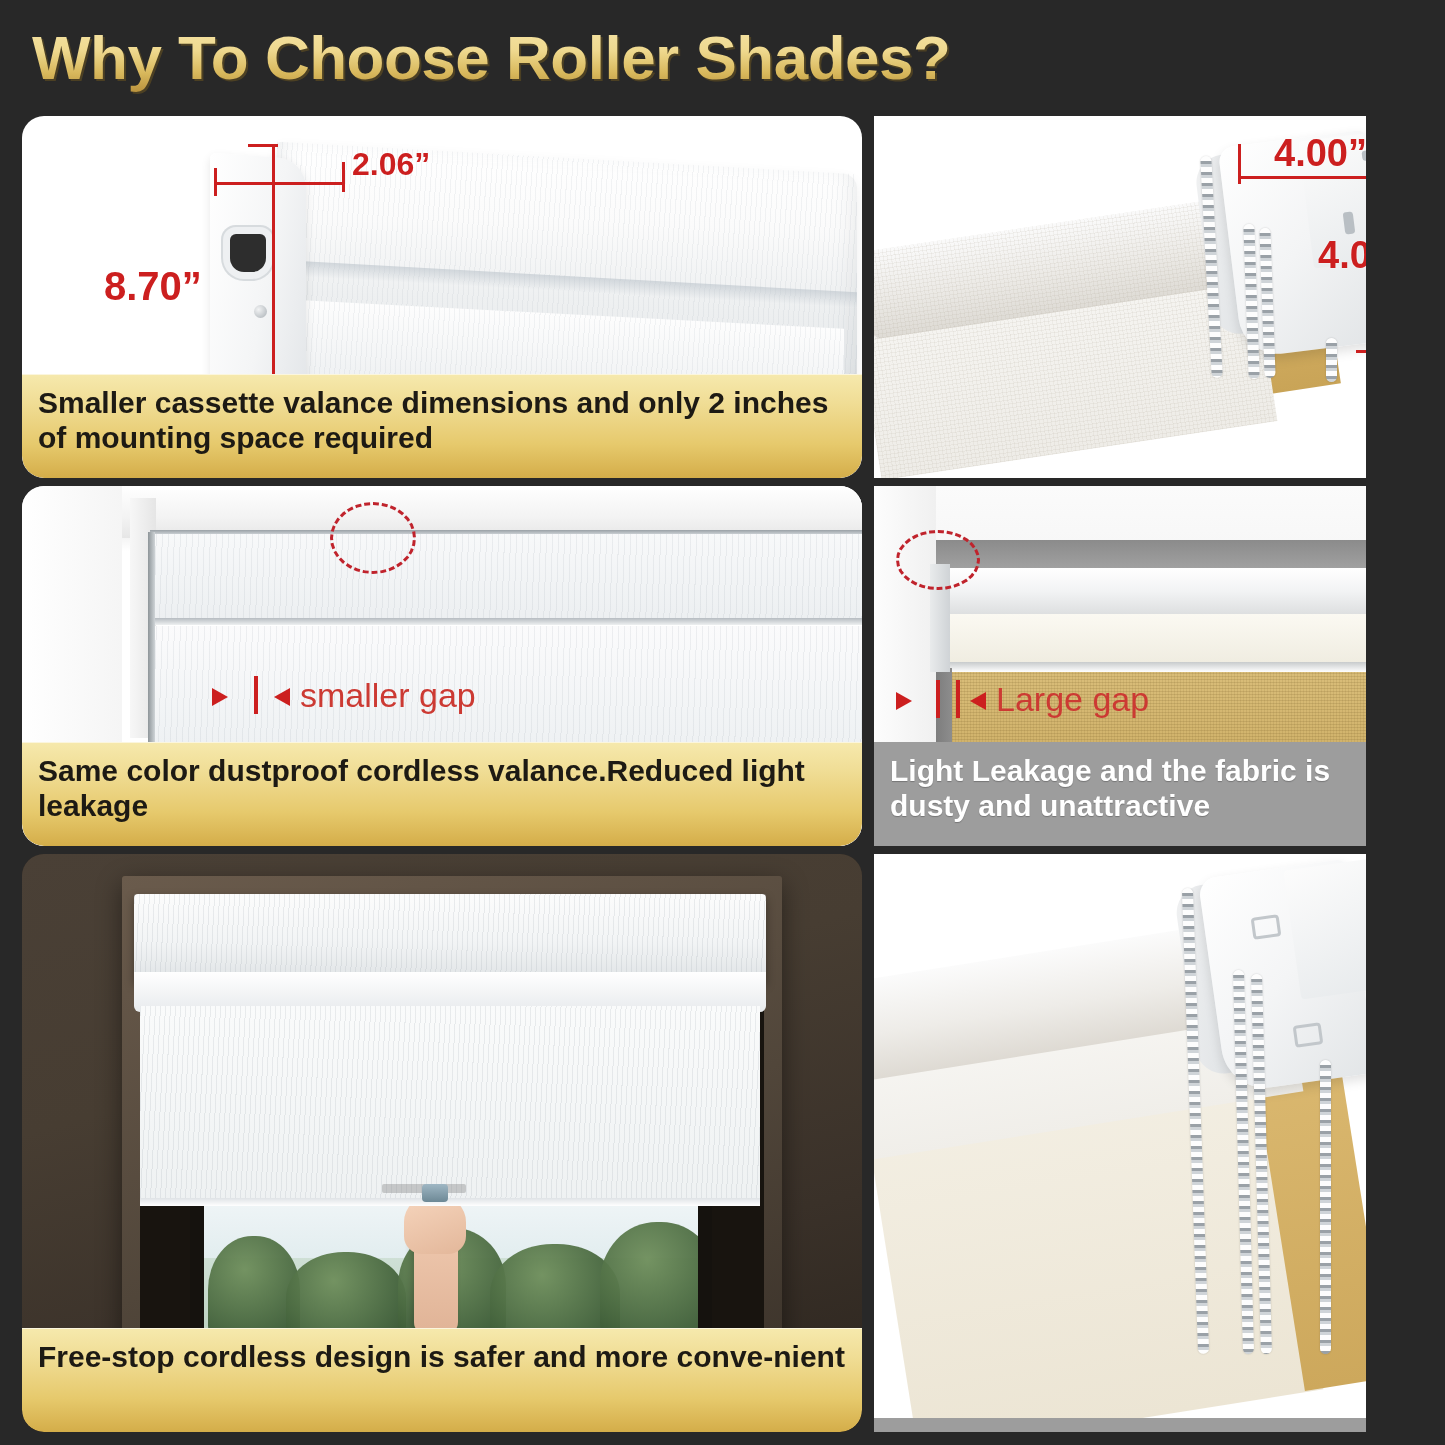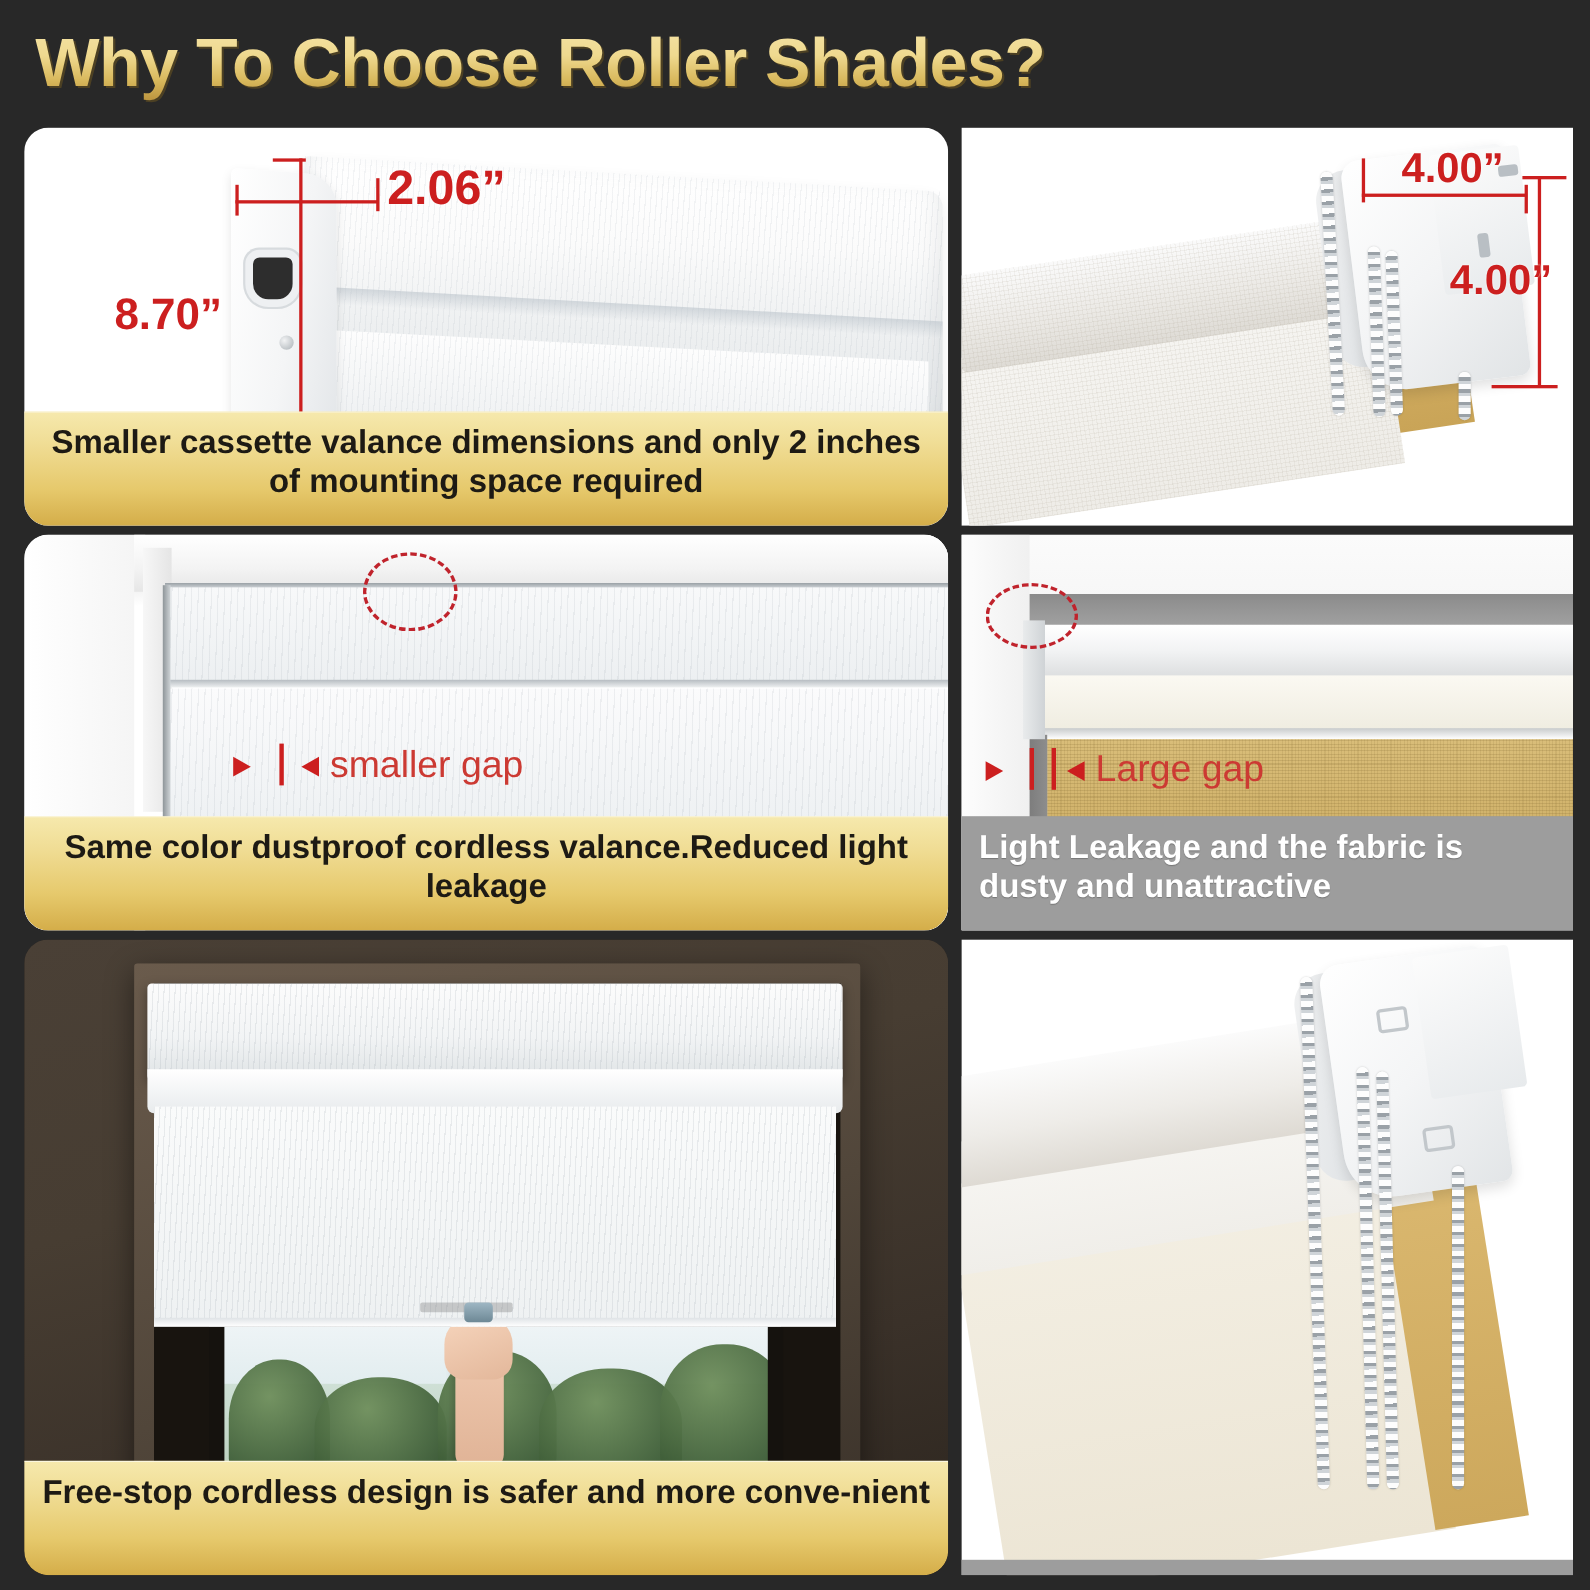--- a/index.html
+++ b/index.html
@@ -28,21 +28,21 @@
     color:#6b5520; opacity:.55; white-space:nowrap; z-index:-1;
   }
 
   
   .grid { position:absolute; left:0; top:106px; width:1445px; height:1339px; }
   .cell { position:absolute; overflow:hidden; }
 
   
   .c-l { left:22px; width:840px; border-radius:22px; }
   
-  .c-r { left:874px; width:556px; border-radius:0px; }
+  .c-r { left:874px; width:492px; border-radius:0px; }
 
   .r1 { top:10px;  height:362px; }
   .r2 { top:380px; height:360px; }
   .r3 { top:748px; height:578px; }
 
   .photo { position:absolute; left:0; top:0; right:0; bottom:0; overflow:hidden; }
 
   
   .cap {
     position:absolute; left:0; right:0; bottom:0;
@@ -56,21 +56,21 @@
     font-size:30px;
     border-bottom-left-radius:22px; border-bottom-right-radius:22px;
     box-shadow:inset 0 1px 0 rgba(255,255,255,.6);
   }
   .cap-gray {
     background:#9d9d9d;
     color:#ffffff;
     font-size:30px;
     text-shadow:0 1px 1px rgba(0,0,0,.25);
   }
-  .cap-gold.tall { min-height:104px;text-align:center; }
+  .cap-gold.tall { min-height:104px; }
   .cap-gray.tall { min-height:104px; }
 
   
 
   
   .p1 { background:#ffffff; }
   .p1 .valance {
     position:absolute; left:255px; top:42px; width:580px; height:230px;
     background:linear-gradient(178deg,#ffffff 0%,#fbfbfb 30%,#eef0f1 60%,#e3e6e8 100%);
     transform:skewY(3.2deg);
@@ -405,21 +405,21 @@
           <div class="grain"></div>
         </div>
       <div class="endcap"></div>
       <div class="slot"></div>
       <div class="screw1"></div>
       <div class="knob"></div>
 
       <div class="dim dimh" style="left:192px; top:66px; width:130px;"></div>
       <div class="tick dimv" style="left:192px; top:52px; width:2.5px; height:28px;"></div>
       <div class="tick dimv" style="left:320px; top:46px; width:2.5px; height:30px;"></div>
-      <div class="dim-label" style="left:330px; top:30px; font-size:44px;">2.06”</div>
+      <div class="dim-label" style="left:330px; top:30px; font-size:32px;">2.06”</div>
 
       <div class="dim dimv" style="left:250px; top:28px; height:330px;"></div>
       <div class="tick dimh" style="left:226px; top:28px; width:30px; height:2.5px;"></div>
       <div class="tick dimh" style="left:226px; top:356px; width:30px; height:2.5px;"></div>
       <div class="dim-label" style="left:82px; top:148px; font-size:40px;">8.70”</div>
     </div>
     <div class="cap cap-gold tall">Smaller cassette valance dimensions and only 2 inches of mounting space required</div>
   </div>
 
   <div class="cell c-r r1">

